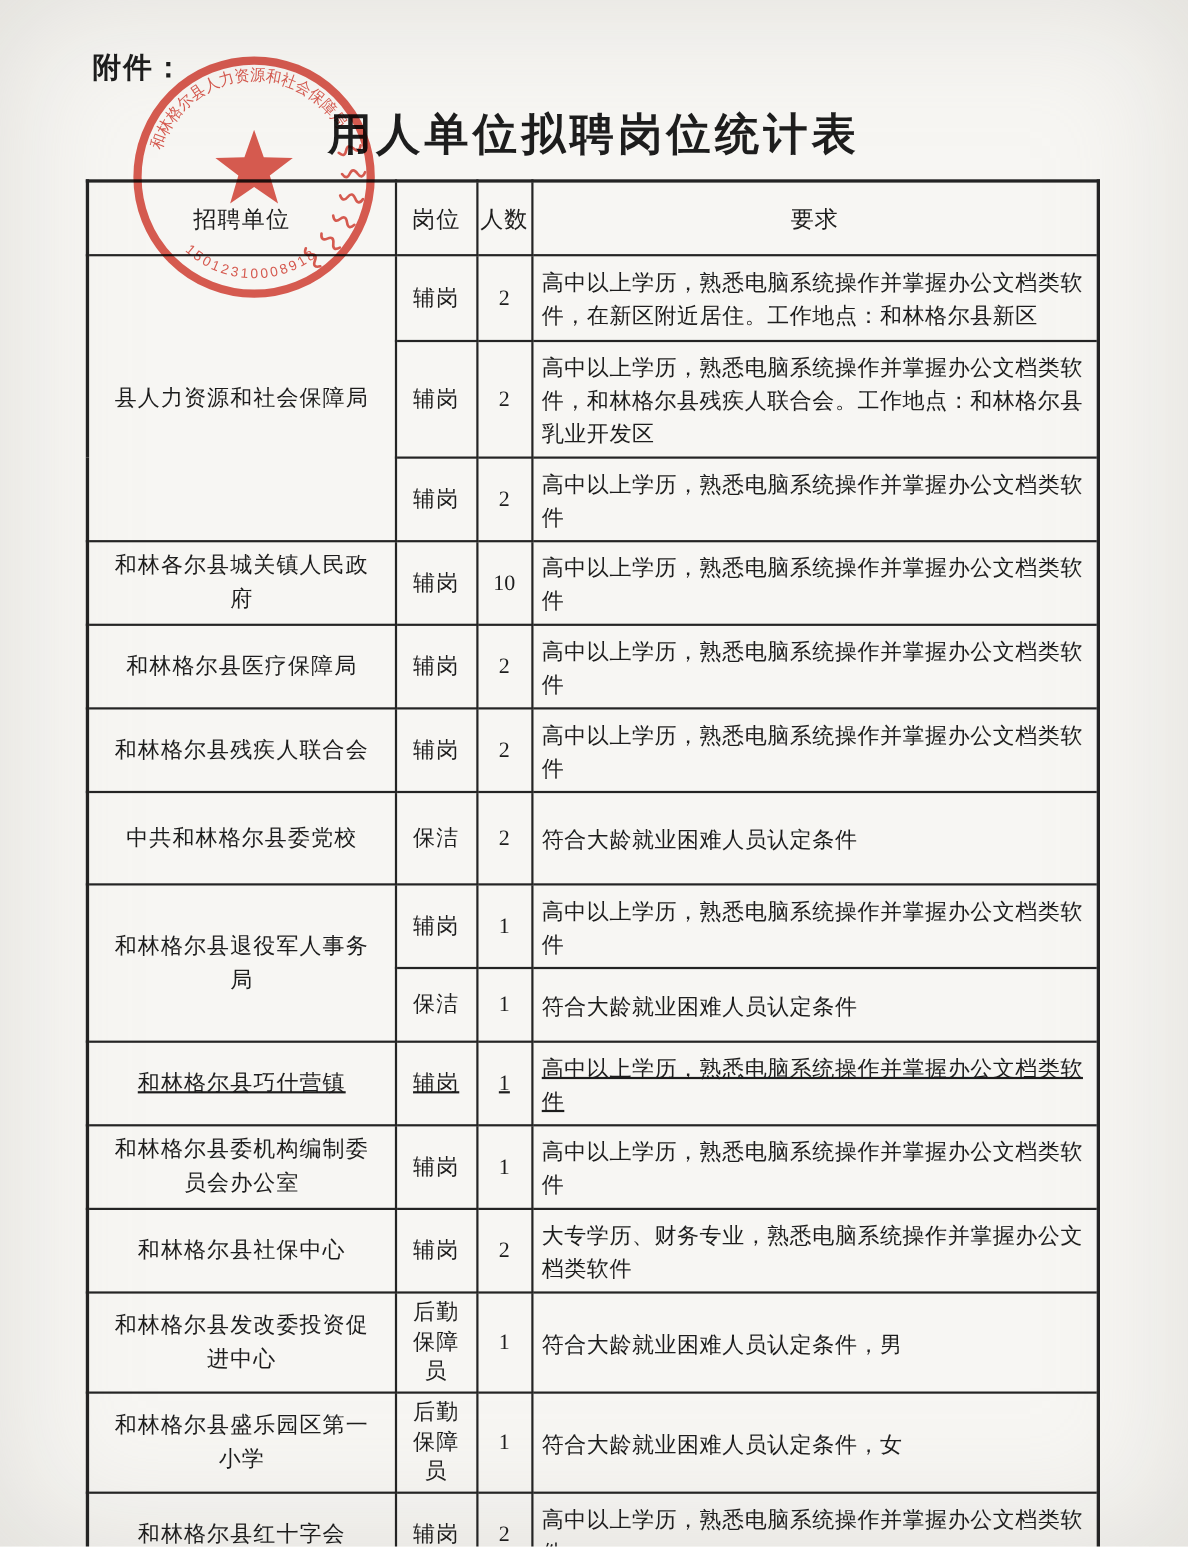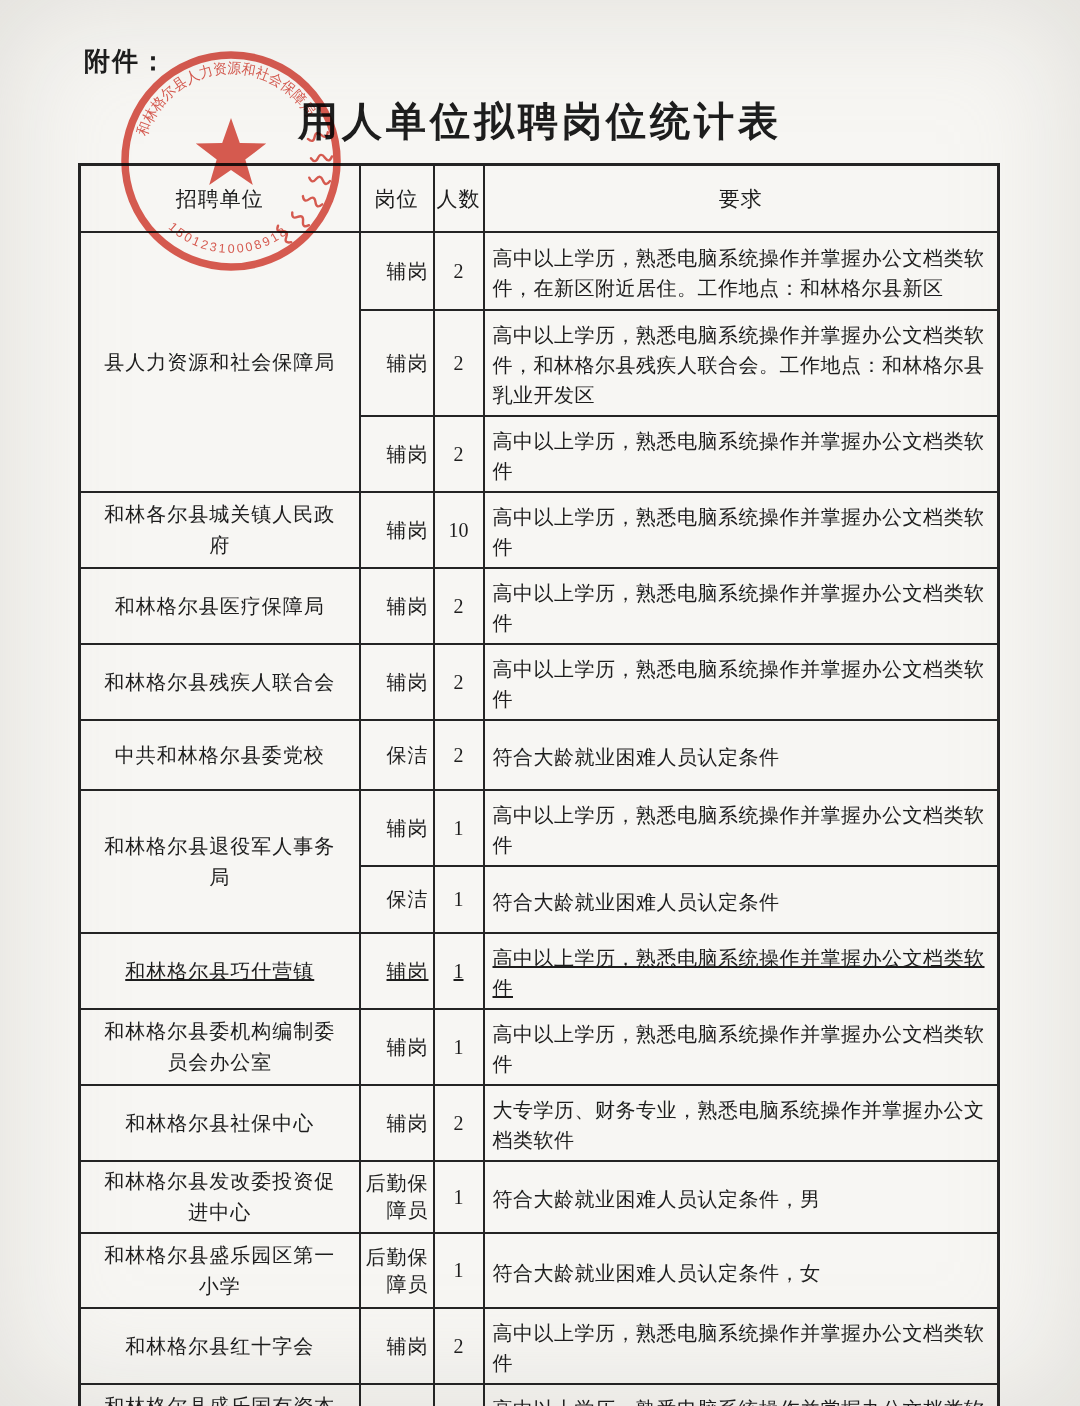--- a/index.html
+++ b/index.html
@@ -31,21 +31,21 @@
     font-size:20px;
     vertical-align:middle;
     overflow:hidden;
   }
   table.jobs th{
     font-weight:400;font-size:21px;height:63px;text-align:center;
     letter-spacing:1px;
     margin-top:24px;
   }
   td.unit{text-align:center;padding:4px 22px;line-height:1.55;letter-spacing:1px;}
-  td.post{text-align:right;padding:4px 4px;line-height:1.35;letter-spacing:1px;}
+  td.post{text-align:center;padding:4px 15px;line-height:1.35;letter-spacing:1px;}
   td.count{text-align:center;padding:4px 2px;font-size:21px;}
   td.req{text-align:left;padding:9px 10px 5px 8px;line-height:1.5;letter-spacing:0.5px;}
   .seal{
     position:absolute;left:108px;top:38px;width:246px;height:246px;
     z-index:5;pointer-events:none;
     mix-blend-mode:multiply;
     opacity:0.88;
   }
   .seal text{font-family:"Liberation Sans","DejaVu Sans",sans-serif;}
 </style>
@@ -101,21 +101,21 @@
         <td class="post">辅岗</td>
         <td class="count">2</td>
         <td class="req">高中以上学历，熟悉电脑系统操作并掌握办公文档类软件</td>
       </tr>
       <tr style="height: 67px;">
         <td class="unit">和林格尔县残疾人联合会</td>
         <td class="post">辅岗</td>
         <td class="count">2</td>
         <td class="req">高中以上学历，熟悉电脑系统操作并掌握办公文档类软件</td>
       </tr>
-      <tr style="height: 70px;">
+      <tr style="height: 84px;">
         <td class="unit">中共和林格尔县委党校</td>
         <td class="post">保洁</td>
         <td class="count">2</td>
         <td class="req">符合大龄就业困难人员认定条件</td>
       </tr>
       <tr style="height: 67px;">
         <td class="unit" rowspan="2">和林格尔县退役军人事务局</td>
         <td class="post">辅岗</td>
         <td class="count">1</td>
         <td class="req">高中以上学历，熟悉电脑系统操作并掌握办公文档类软件</td>

